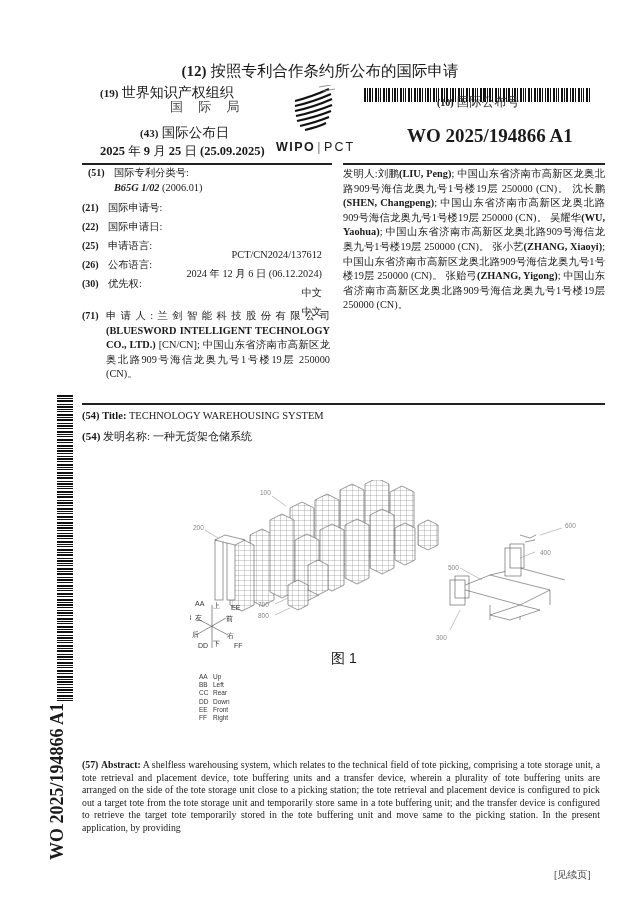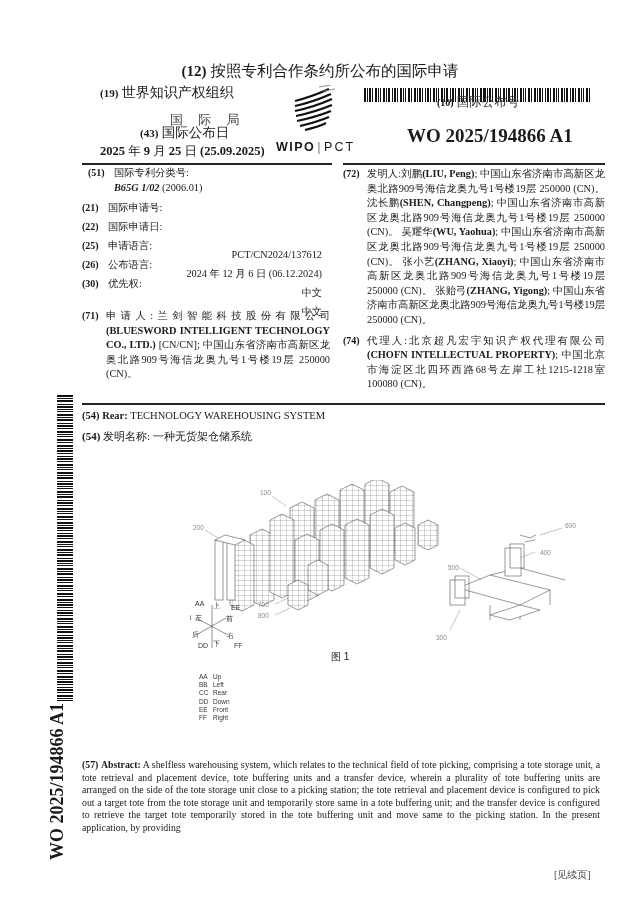--- a/index.html
+++ b/index.html
@@ -6,21 +6,21 @@
     body { width: 640px; height: 905px; position: relative; overflow: hidden;
            font-family: "Liberation Serif", "DejaVu Serif", serif; color: #1a1a1a; }
     .abs { position: absolute; }
     .num { font-weight: bold; }
 
     
     .hdr12 { left: 0; width: 640px; top: 61px; text-align: center; font-size: 15.5px; }
     .hdr12 .num { font-size: 15px; }
     .org { left: 100px; top: 84px; font-size: 14px; }
     .org .num { font-size: 11px; }
-    .bureau { left: 170px; top: 111px; font-size: 13px; letter-spacing: 6px; color: #444; }
+    .bureau { left: 170px; top: 98px; font-size: 13px; letter-spacing: 6px; color: #444; }
     .pubdate-lbl { left: 140px; top: 124px; font-size: 13.5px; }
     .pubdate-lbl .num { font-size: 11px; }
     .pubdate { left: 100px; top: 143px; font-size: 12.5px; font-weight: bold; }
     .pubdate .cn { font-weight: normal; }
 
     .barcode-top { left: 364px; top: 88px; width: 228px; height: 14px; }
     .pubno-lbl { left: 437px; top: 94px; font-size: 12.5px; color: #333; }
     .pubno-lbl .num { font-size: 10px; color: #111; }
     .pubno { left: 407px; top: 125px; font-size: 19px; font-weight: bold; }
 
@@ -46,21 +46,21 @@
 
     
     .barcode-left { left: 57px; top: 395px; width: 16px; height: 310px; }
     .vert-pubno { left: 47px; top: 860px; transform-origin: 0 0; transform: rotate(-90deg);
                   font-size: 18px; font-weight: bold; white-space: nowrap; width: 150px; }
 
     .title-en { left: 82px; top: 410px; font-size: 10.5px; }
     .title-cn { left: 82px; top: 429px; font-size: 11px; }
 
     .drawing { left: 190px; top: 480px; width: 400px; height: 190px; }
-    .fig-label { left: 331px; top: 650px; font-size: 10px; font-family: "Liberation Sans", "DejaVu Sans", sans-serif; }
+    .fig-label { left: 331px; top: 650px; font-size: 14px; font-family: "Liberation Sans", "DejaVu Sans", sans-serif; }
     .legend { left: 199px; top: 673px; font-family: "Liberation Sans", "DejaVu Sans", sans-serif; font-size: 6.5px; line-height: 8.2px; color: #333; }
     .legend .k { display: inline-block; width: 14px; }
 
     .abstract { left: 82px; top: 759px; width: 518px; font-size: 9.8px; line-height: 12.6px; text-align: justify; }
     .cont { left: 554px; top: 868px; font-size: 10px; color: #444; }
   </style>
 </head>
 <body>
 
 <div class="abs hdr12">
@@ -187,29 +187,22 @@
   <div class="row" style="top:309px; text-align:justify;">
     <div class="para">
       <span class="num">(71)</span>
       <div><span>申请人:</span><span>兰剑智能科技股份有限公司</span><b>(BLUESWORD INTELLIGENT TECHNOLOGY CO., LTD.)</b><span> [CN/CN]; </span><span>中国山东省济南市高新区龙奥北路909号海信龙奥九号1号楼19层 250000 (CN)。</span></div>
     </div>
   </div>
 </div>
 
 <div class="abs col-right">
   <div class="para">
-    <span class="num">(72)</span>
     <div>
       <span>发明人:</span><span>刘鹏</span><b>(LIU, Peng)</b><span>; 中国山东省济南市高新区龙奥北路909号海信龙奥九号1号楼19层 250000 (CN)。 </span><span>沈长鹏</span><b>(SHEN, Changpeng)</b><span>; 中国山东省济南市高新区龙奥北路909号海信龙奥九号1号楼19层 250000 (CN)。 </span><span>吴耀华</span><b>(WU, Yaohua)</b><span>; 中国山东省济南市高新区龙奥北路909号海信龙奥九号1号楼19层 250000 (CN)。 </span><span>张小艺</span><b>(ZHANG, Xiaoyi)</b><span>; 中国山东省济南市高新区龙奥北路909号海信龙奥九号1号楼19层 250000 (CN)。 </span><span>张贻弓</span><b>(ZHANG, Yigong)</b><span>; 中国山东省济南市高新区龙奥北路909号海信龙奥九号1号楼19层 250000 (CN)。</span>
-    </div>
-  </div>
-  <div class="para" style="margin-top:6px;">
-    <span class="num">(74)</span>
-    <div>
-      <span>代理人:</span><span>北京超凡宏宇知识产权代理有限公司</span><b>(CHOFN INTELLECTUAL PROPERTY)</b><span>; 中国北京市海淀区北四环西路68号左岸工社1215-1218室 100080 (CN)。</span>
     </div>
   </div>
 </div>
 
 <svg class="abs barcode-left" viewBox="0 0 16 310" preserveAspectRatio="none">
   <g fill="#111" id="bcv">
     <rect x="0" y="0" width="16" height="2"></rect>
       <rect x="0" y="3" width="16" height="1"></rect>
       <rect x="0" y="5" width="16" height="2"></rect>
       <rect x="0" y="9" width="16" height="1"></rect>
@@ -240,21 +233,21 @@
   </g>
   <use href="#bcv" y="77"></use>
     <use href="#bcv" y="154"></use>
     <use href="#bcv" y="231"></use>
 </svg>
 <div class="abs vert-pubno">WO 2025/194866 A1</div>
 
 <div class="abs rule" style="left:82px; top:403px; width:523px; height:1.5px;"></div>
 <div class="abs title-en">
   <span class="num">(54)</span>
-  <b>Rear:</b>
+  <b>Title:</b>
   <span>TECHNOLOGY WAREHOUSING SYSTEM</span>
 </div>
 <div class="abs title-cn">
   <span class="num">(54)</span>
   <span>发明名称:</span>
   <span>一种无货架仓储系统</span>
 </div>
 
 <svg class="abs drawing" viewBox="0 0 400 190">
   <defs>

